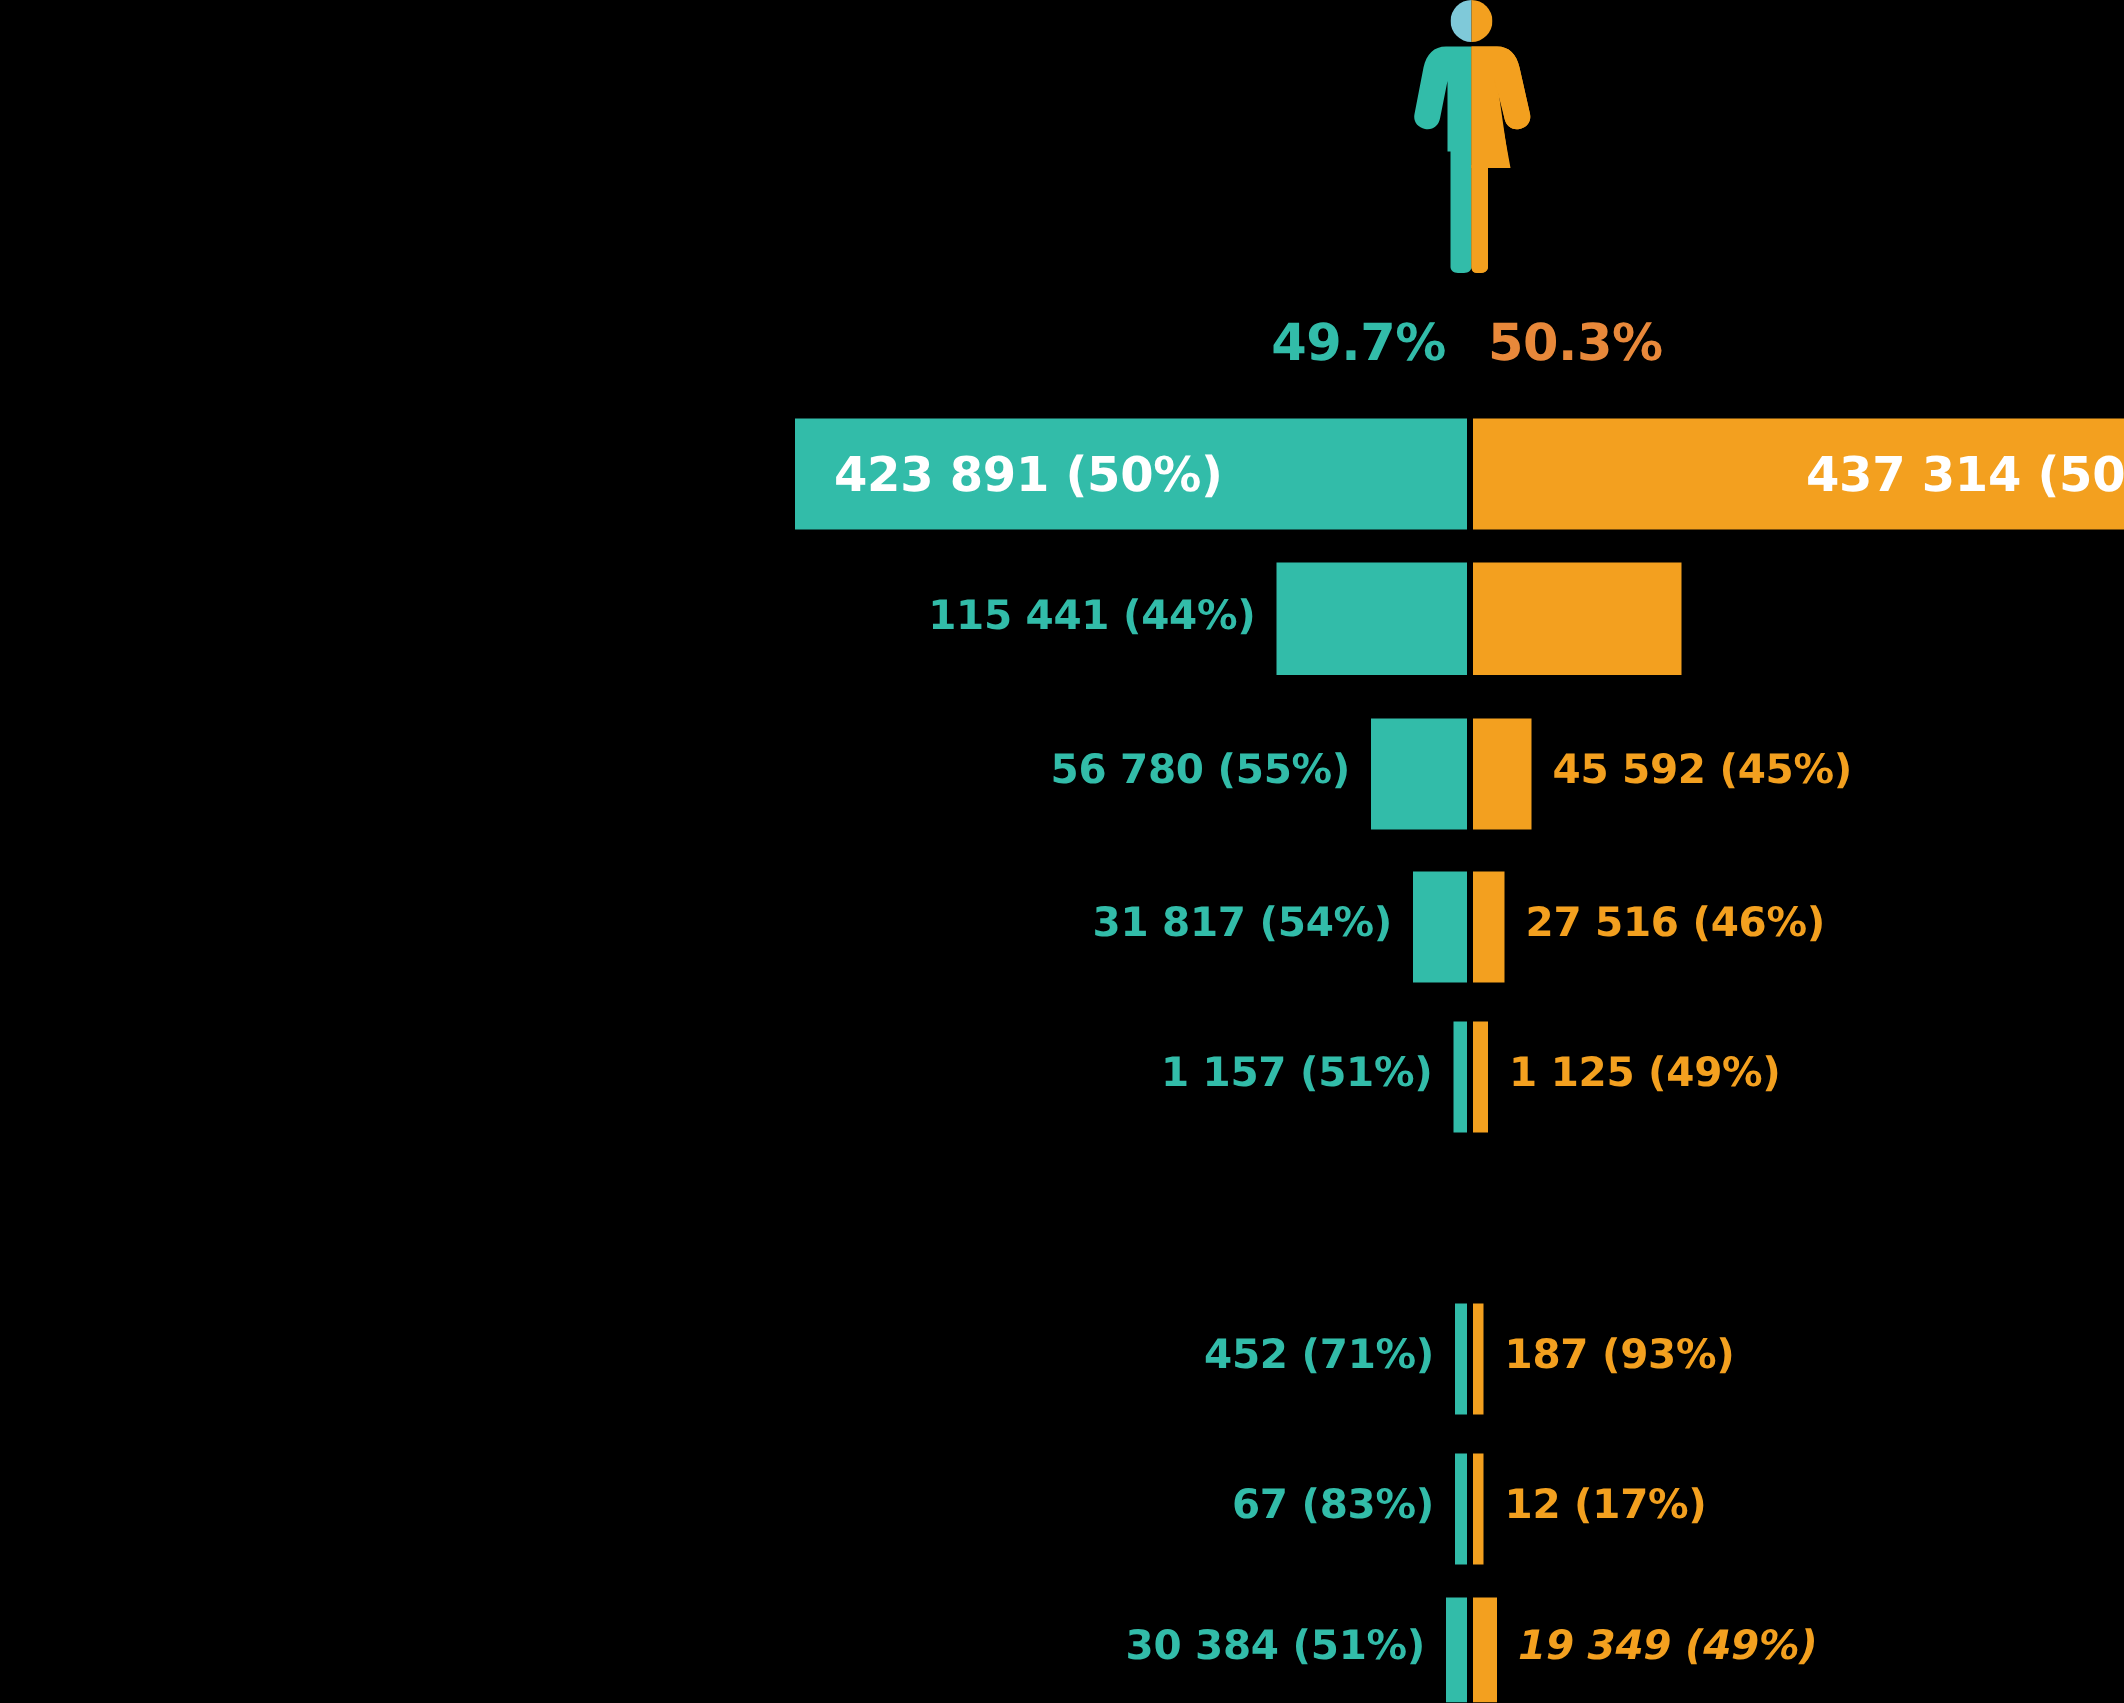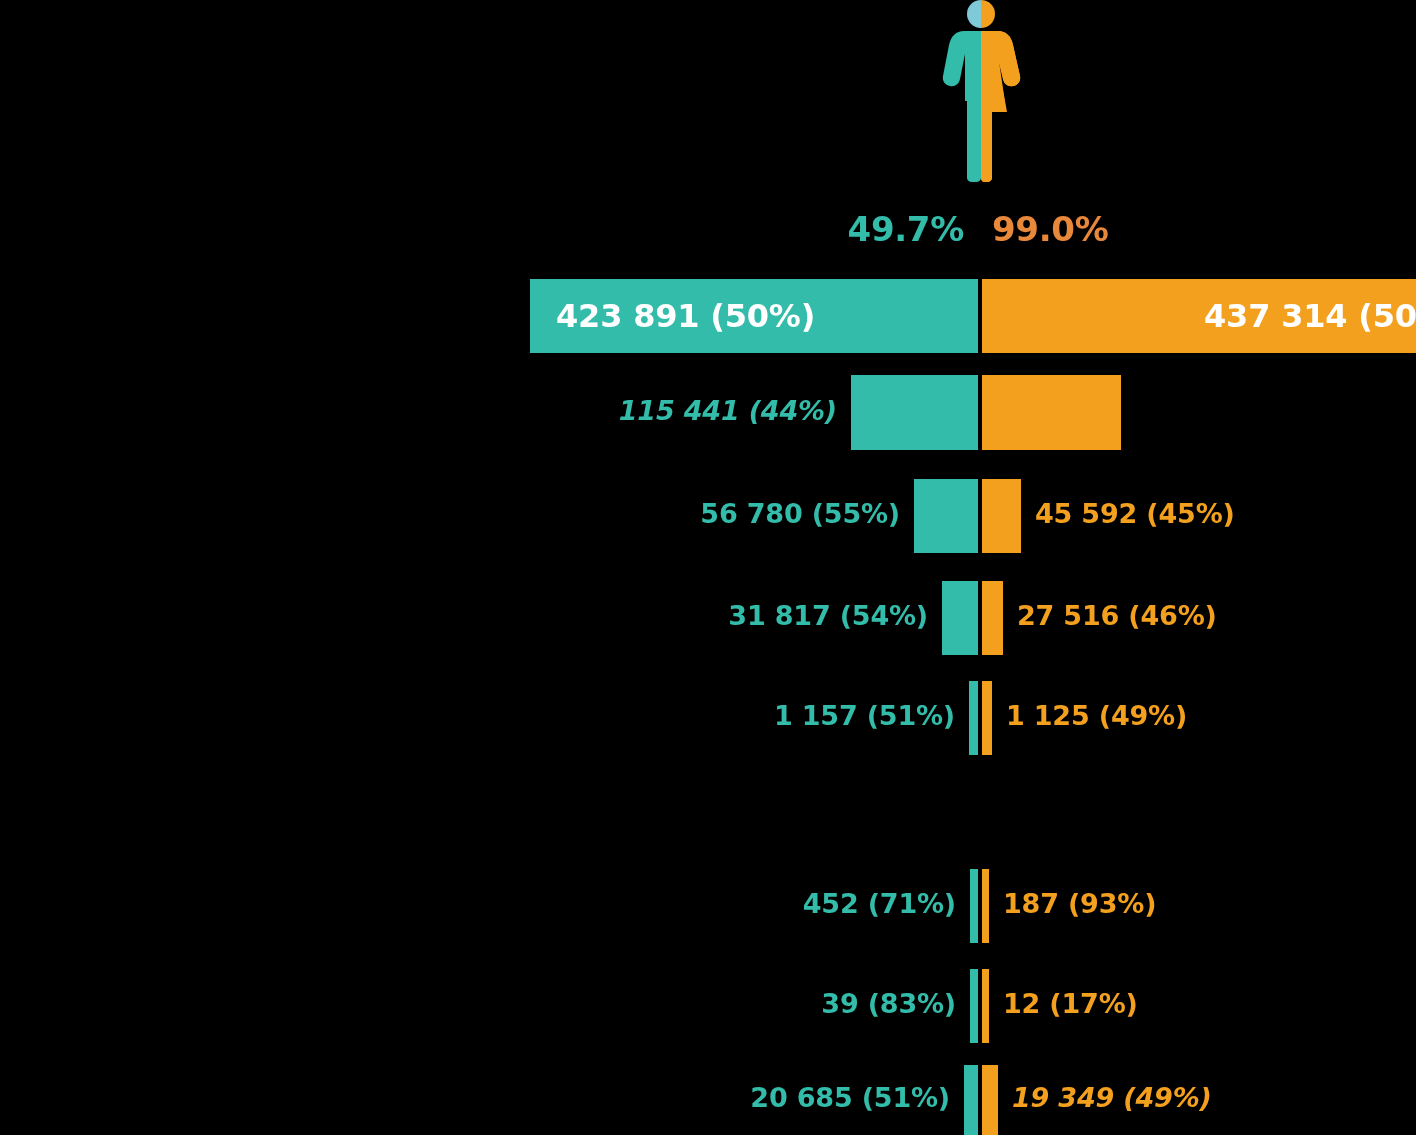--- a/index.html
+++ b/index.html
@@ -109,34 +109,34 @@
         <circle cx="47" cy="14" r="14" fill="#F3A01F" clip-path="inset(0 0 0 50%)"></circle>
         <path d="M47 31 L64 31 C72 31 77 36 79 45 L86 76 C87 81 84 85 79 86 C74 87 70 84 69 79 L64 54 L72 110 L58 110 L58 178 C58 180 56 182 53 182 L51 182 C48 182 47 180 47 178 Z" fill="#F3A01F"></path>
         <path d="M47 31 L47 110 L58 110 L58 178 C58 180 56 182 53 182 L51 182 C48 182 47 180 47 178 Z" fill="#F3A01F"></path>
         <path d="M47 31 L64 31 C72 31 77 36 79 45 L86 76 C87 81 84 85 79 86 C74 87 70 84 69 79 L62 52 L73 112 L47 112 Z" fill="#F3A01F"></path>
       </g>
     </svg>
   </div>
 
   <div class="pct-row">
     <div class="pct male">49.7%</div>
-    <div class="pct female">99.0%</div>
+    <div class="pct female">50.3%</div>
   </div>
 
   <div class="bars" id="bars">
       <div class="row inside" style="top: 279px; height: 74px;">
         <div class="bar left" style="left: 530px; width: 448px; height: 74px;"></div>
         <div class="bar right" style="left: 982px; width: 436px; height: 74px;"></div>
         <div class="lbl left" style="left: 556px; top: 18px;">423 891 (50%)</div>
         <div class="lbl right" style="left: 1204px; top: 18px;">437 314 (50%)</div>
       </div>
       <div class="row" style="top: 375px; height: 75px;">
         <div class="bar left" style="left: 851px; width: 127px; height: 75px;"></div>
         <div class="bar right" style="left: 982px; width: 139px; height: 75px;"></div>
-        <div class="lbl left" style="right: 579px; top: 20px; font-style: italic;">115 441 (44%)</div>
+        <div class="lbl left" style="right: 579px; top: 20px;">115 441 (44%)</div>
       </div>
       <div class="row" style="top: 479px; height: 74px;">
         <div class="bar left" style="left: 914px; width: 64px; height: 74px;"></div>
         <div class="bar right" style="left: 982px; width: 39px; height: 74px;"></div>
         <div class="lbl left" style="right: 516px; top: 19px;">56 780 (55%)</div>
         <div class="lbl right" style="left: 1035px; top: 19px;">45 592 (45%)</div>
       </div>
       <div class="row" style="top: 581px; height: 74px;">
         <div class="bar left" style="left: 942px; width: 36px; height: 74px;"></div>
         <div class="bar right" style="left: 982px; width: 21px; height: 74px;"></div>
@@ -151,24 +151,24 @@
       </div>
       <div class="row" style="top: 869px; height: 74px;">
         <div class="bar left" style="left: 970px; width: 8px; height: 74px;"></div>
         <div class="bar right" style="left: 982px; width: 7px; height: 74px;"></div>
         <div class="lbl left" style="right: 460px; top: 19px;">452 (71%)</div>
         <div class="lbl right" style="left: 1003px; top: 19px;">187 (93%)</div>
       </div>
       <div class="row" style="top: 969px; height: 74px;">
         <div class="bar left" style="left: 970px; width: 8px; height: 74px;"></div>
         <div class="bar right" style="left: 982px; width: 7px; height: 74px;"></div>
-        <div class="lbl left" style="right: 460px; top: 19px;">39 (83%)</div>
+        <div class="lbl left" style="right: 460px; top: 19px;">67 (83%)</div>
         <div class="lbl right" style="left: 1003px; top: 19px;">12 (17%)</div>
       </div>
       <div class="row" style="top: 1065px; height: 70px;">
         <div class="bar left" style="left: 964px; width: 14px; height: 70px;"></div>
         <div class="bar right" style="left: 982px; width: 16px; height: 70px;"></div>
-        <div class="lbl left" style="right: 466px; top: 17px;">20 685 (51%)</div>
+        <div class="lbl left" style="right: 466px; top: 17px;">30 384 (51%)</div>
         <div class="lbl right" style="left: 1012px; top: 17px; font-style: italic;">19 349 (49%)</div>
       </div>
     </div>
 
 </div>
 
 </body></html>

